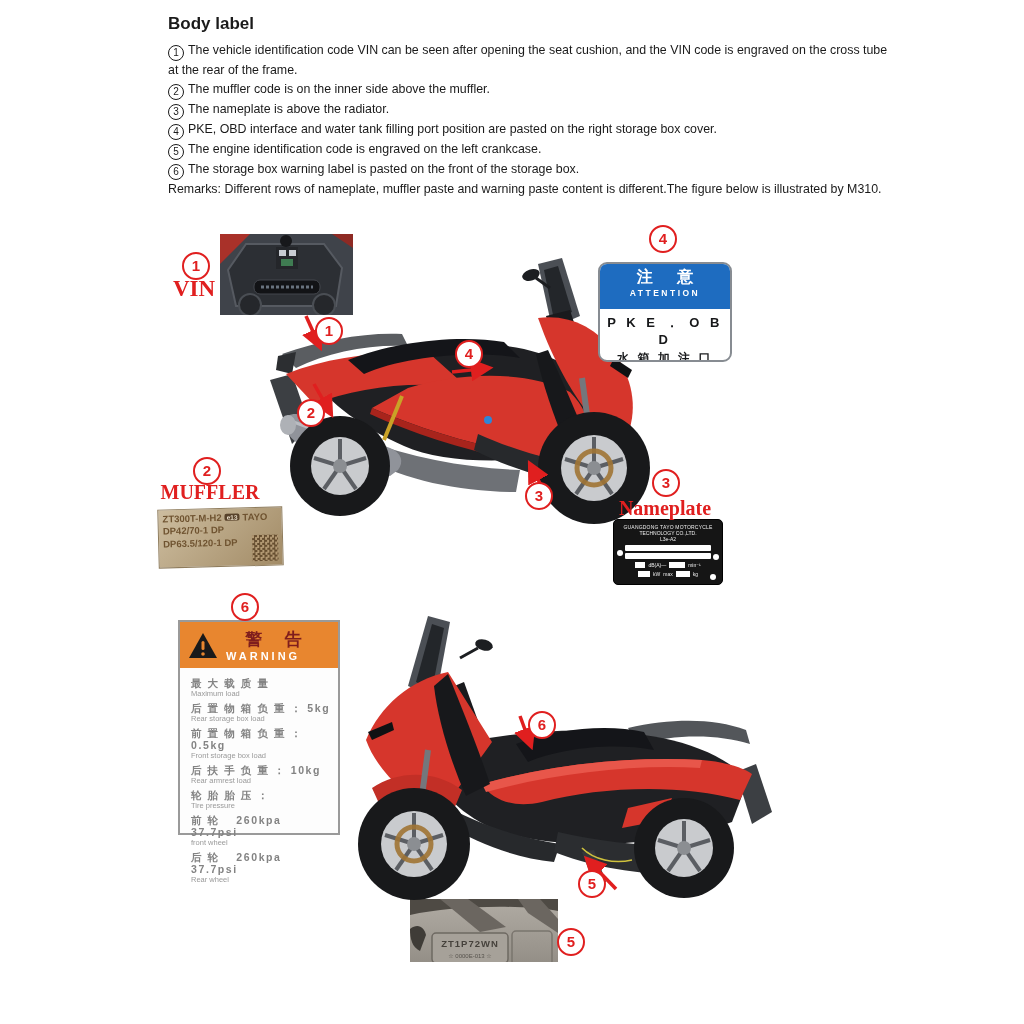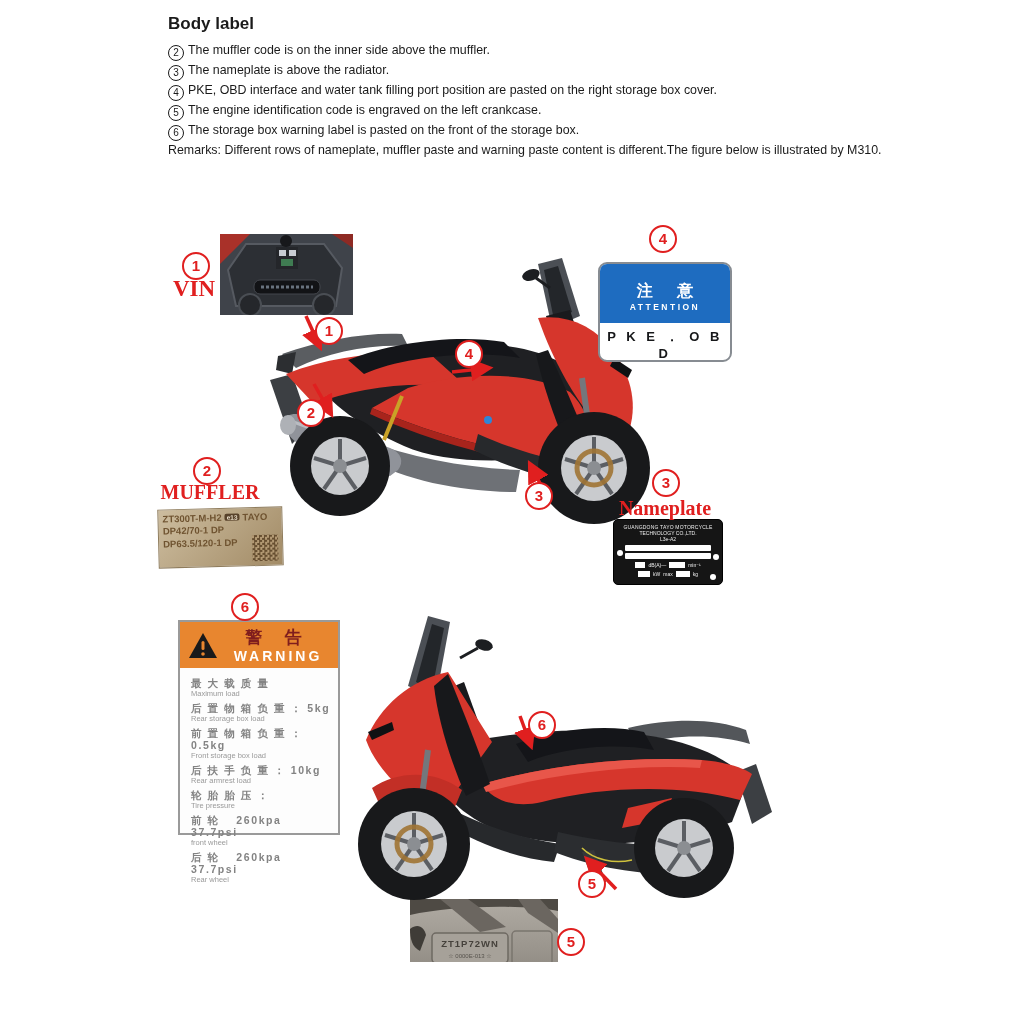--- a/index.html
+++ b/index.html
@@ -14,21 +14,21 @@
   
   .co{position:absolute;width:24px;height:24px;border:2.6px solid #e01f1f;border-radius:50%;
       background:#fff;color:#e01f1f;font-weight:bold;font-size:15px;line-height:23px;text-align:center;z-index:30;}
   .redlbl{position:absolute;color:#e01f1f;font-family:"Liberation Serif","DejaVu Serif",serif;
           font-weight:bold;text-align:center;z-index:30;}
   .arrows{position:absolute;left:0;top:0;z-index:25;pointer-events:none;}
   
   .photo{position:absolute;overflow:hidden;}
   .attn{position:absolute;left:598px;top:262px;width:130px;height:96px;border:2px solid #878c92;border-radius:9px;
         background:#fff;overflow:hidden;text-align:center;z-index:20;}
-  .attn .blue{background:#1e6cc0;height:43px;color:#fff;padding-top:16px;}
+  .attn .blue{background:#1e6cc0;height:43px;color:#fff;padding-top:2px;}
   .attn .cn{font-size:16px;font-weight:bold;letter-spacing:10px;text-indent:10px;line-height:22px;}
   .attn .en{font-size:8.5px;letter-spacing:2.5px;font-weight:bold;}
   .attn .l1{font-size:13px;font-weight:bold;color:#17181a;letter-spacing:3.5px;margin-top:5px;}
   .attn .l2{font-size:12px;font-weight:bold;color:#17181a;letter-spacing:2.5px;margin-top:3px;}
   .attn .l3{font-size:7.5px;font-weight:bold;color:#2a2b2d;margin-top:2px;}
   .muffphoto{left:158px;top:508px;width:115px;height:51px;background:linear-gradient(135deg,#cdbd9f,#a28b66);
              border:1px solid #8f7c5c;transform:rotate(-1.5deg);padding:3px 4px;font-weight:bold;color:#6f5330;z-index:20;}
   .muffphoto .r1{display:flex;align-items:center;gap:3px;font-size:9.5px;}
   .muffphoto .badge{font-size:6.5px;background:#58422a;color:#e8dcc8;padding:0 2px;border-radius:2px;}
   .muffphoto .brand{font-size:9.5px;}
@@ -41,33 +41,34 @@
   .nplate .c2{font-size:5px;line-height:6px;}
   .nplate .c3{font-size:5px;line-height:7px;}
   .nplate .bar{width:86px;height:6px;background:#fff;margin:2px auto 0 auto;border-radius:1px;}
   .nplate .row{display:flex;align-items:center;justify-content:center;gap:3px;margin-top:3px;font-size:5px;}
   .nplate .box{display:inline-block;background:#fff;height:6px;}
   .nplate .riv{position:absolute;width:6px;height:6px;background:#fff;border-radius:50%;}
   .warn{position:absolute;left:178px;top:620px;width:158px;height:211px;border:2px solid #9a9a9a;background:#fdfdfd;z-index:20;}
   .warn .head{height:46px;background:#e8862f;display:flex;align-items:center;padding:0 8px;gap:8px;}
   .warn .head .tcol{flex:1;}
   .warn .head .cn{font-size:17px;font-weight:bold;color:#7f1d1d;letter-spacing:9px;text-align:center;}
-  .warn .head .en{font-size:14px;font-weight:bold;color:#fff;letter-spacing:3px;text-align:center;margin-top:-1px;}
+  .warn .head .en{font-size:11px;font-weight:bold;color:#fff;letter-spacing:3px;text-align:left;margin-top:-1px;}
   .warn .body{padding:9px 0 0 11px;}
   .warn .cnrow{font-size:10.5px;font-weight:bold;color:#838383;letter-spacing:1.6px;line-height:12px;}
   .warn .enrow{font-size:7.5px;color:#9a9a9a;line-height:9px;margin-bottom:4px;}
   .warn .gap{}
 </style>
 </head>
 <body>
 
 <div class="page">
 
   <div class="textblock">
     <h1>Body label</h1>
+    <p><span class="lnum">1</span><span>The vehicle identification code VIN can be seen after opening the seat cushion, and the VIN code is engraved on the cross tube at the rear of the frame.</span></p>
     <p><span class="lnum">2</span><span>The muffler code is on the inner side above the muffler.</span></p>
     <p><span class="lnum">3</span><span>The nameplate is above the radiator.</span></p>
     <p><span class="lnum">4</span><span>PKE, OBD interface and water tank filling port position are pasted on the right storage box cover.</span></p>
     <p><span class="lnum">5</span><span>The engine identification code is engraved on the left crankcase.</span></p>
     <p><span class="lnum">6</span><span>The storage box warning label is pasted on the front of the storage box.</span></p>
     <p>Remarks: Different rows of nameplate, muffler paste and warning paste content is different.The figure below is illustrated by M310.</p>
   </div>
 
   <div class="photo" style="left:220px;top:234px;width:133px;height:81px;">
     <svg width="133" height="81">

